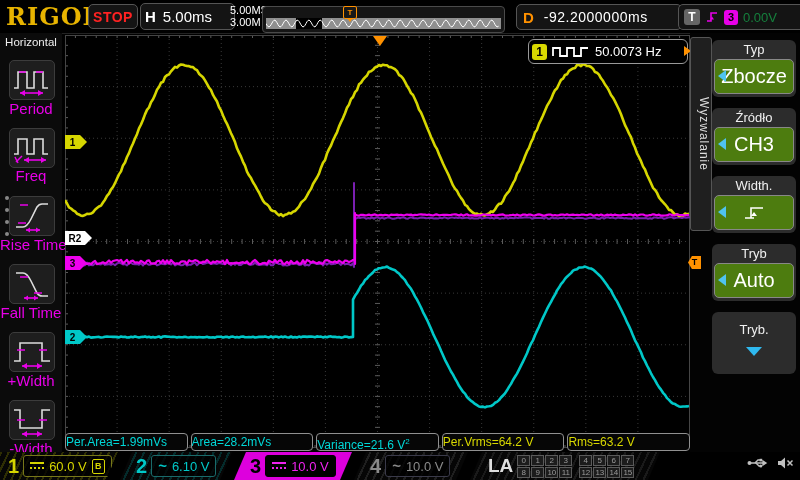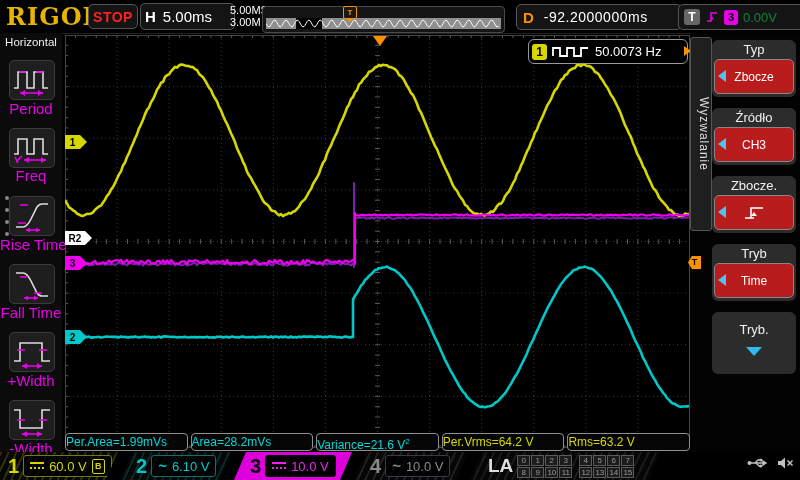--- a/index.html
+++ b/index.html
@@ -40,21 +40,21 @@
   
   #freqbox{left:528px;top:39px;width:152px;height:23px;background:#000;border:1.5px solid #999;border-radius:6px;display:flex;align-items:center;gap:5px;padding:0 3px;}
   #freqbox .fchip{width:15px;height:16px;background:#d8d800;color:#000;font-size:12px;}
   #freqbox .fval{color:#fff;font-size:13px;}
   #freqbox .arrow{position:absolute;right:-4px;top:6px;width:0;height:0;border-top:5px solid transparent;border-bottom:5px solid transparent;border-left:7px solid #ff9100;}
   
   #rightmenu{left:690px;top:33px;width:110px;height:419px;background:#030303;}
   #vtab{position:absolute;left:0px;top:4px;width:20px;height:192px;background:#1f1f1f;border:1px solid #555;border-radius:3px;color:#ddd;font-size:12px;writing-mode:vertical-rl;text-align:center;letter-spacing:1px;}
   .rm-group{position:absolute;left:22px;width:84px;background:#2c2c2c;border-radius:6px;padding:1px 2px 3px 2px;box-sizing:border-box;}
   .rm-label{color:#f0f0f0;font-size:13px;text-align:center;height:18px;line-height:18px;}
-  .rm-value{height:33px;background:#b91c1c;border:1px solid #888;border-radius:5px;display:flex;align-items:center;justify-content:center;color:#fff;font-size:12px;position:relative;}
+  .rm-value{height:33px;background:#4d7c0f;border:1px solid #888;border-radius:5px;display:flex;align-items:center;justify-content:center;color:#fff;font-size:20px;position:relative;}
   .rm-value .tri{position:absolute;left:3px;top:10px;width:0;height:0;border-top:6px solid transparent;border-bottom:6px solid transparent;border-right:8px solid #4fc3f0;}
   #ustaw-group{height:62px;}
   #ustaw-group .rm-label{margin-top:8px;}
   #ustaw-group .downtri{margin:8px auto 0;width:0;height:0;border-left:8px solid transparent;border-right:8px solid transparent;border-top:9px solid #2fb9ef;}
   #tlevmark{left:688px;top:256px;width:13px;height:13px;background:#ff9100;color:#000;font-size:9px;font-weight:bold;text-align:center;line-height:13px;clip-path:polygon(0 50%,30% 0,100% 0,100% 100%,30% 100%);}
   
   #measbar{left:65px;top:433px;width:625px;height:18px;display:flex;gap:3px;}
   .meas{flex:1;background:#060606;border:1px solid #909090;border-radius:4px;font-size:12px;line-height:16px;white-space:nowrap;overflow:hidden;}
   .meas sup{font-size:8px;}
   
@@ -515,35 +515,35 @@
 
   <div class="rm-group" style="top:75px;">
     <div class="rm-label">Źródło</div>
     <div class="rm-value">
       <span class="tri"></span>
       <span>CH3</span>
     </div>
   </div>
 
   <div class="rm-group" style="top:143px;">
-    <div class="rm-label">Zbocze.</div>
+    <div class="rm-label">Width.</div>
     <div class="rm-value">
       <span class="tri"></span>
       <svg width="22" height="18" viewBox="0 0 22 18">
         <path d="M2 14 H8 V4 H20 M8 14 h3 M14 4 h-3" fill="none" stroke="#fff" stroke-width="1.6"></path>
         <path d="M7 10 l6 0 l-3 -4 Z" fill="#fff" transform="translate(1,2)"></path>
       </svg>
     </div>
   </div>
 
   <div class="rm-group" style="top:211px;">
     <div class="rm-label">Tryb</div>
     <div class="rm-value">
       <span class="tri"></span>
-      <span>Time</span>
+      <span>Auto</span>
     </div>
   </div>
 
   <div class="rm-group" id="ustaw-group" style="top:279px;">
     <div class="rm-label">Tryb.</div>
     <div class="downtri"></div>
   </div>
 </div>
 
 <div id="tlevmark" class="abs">T</div>

